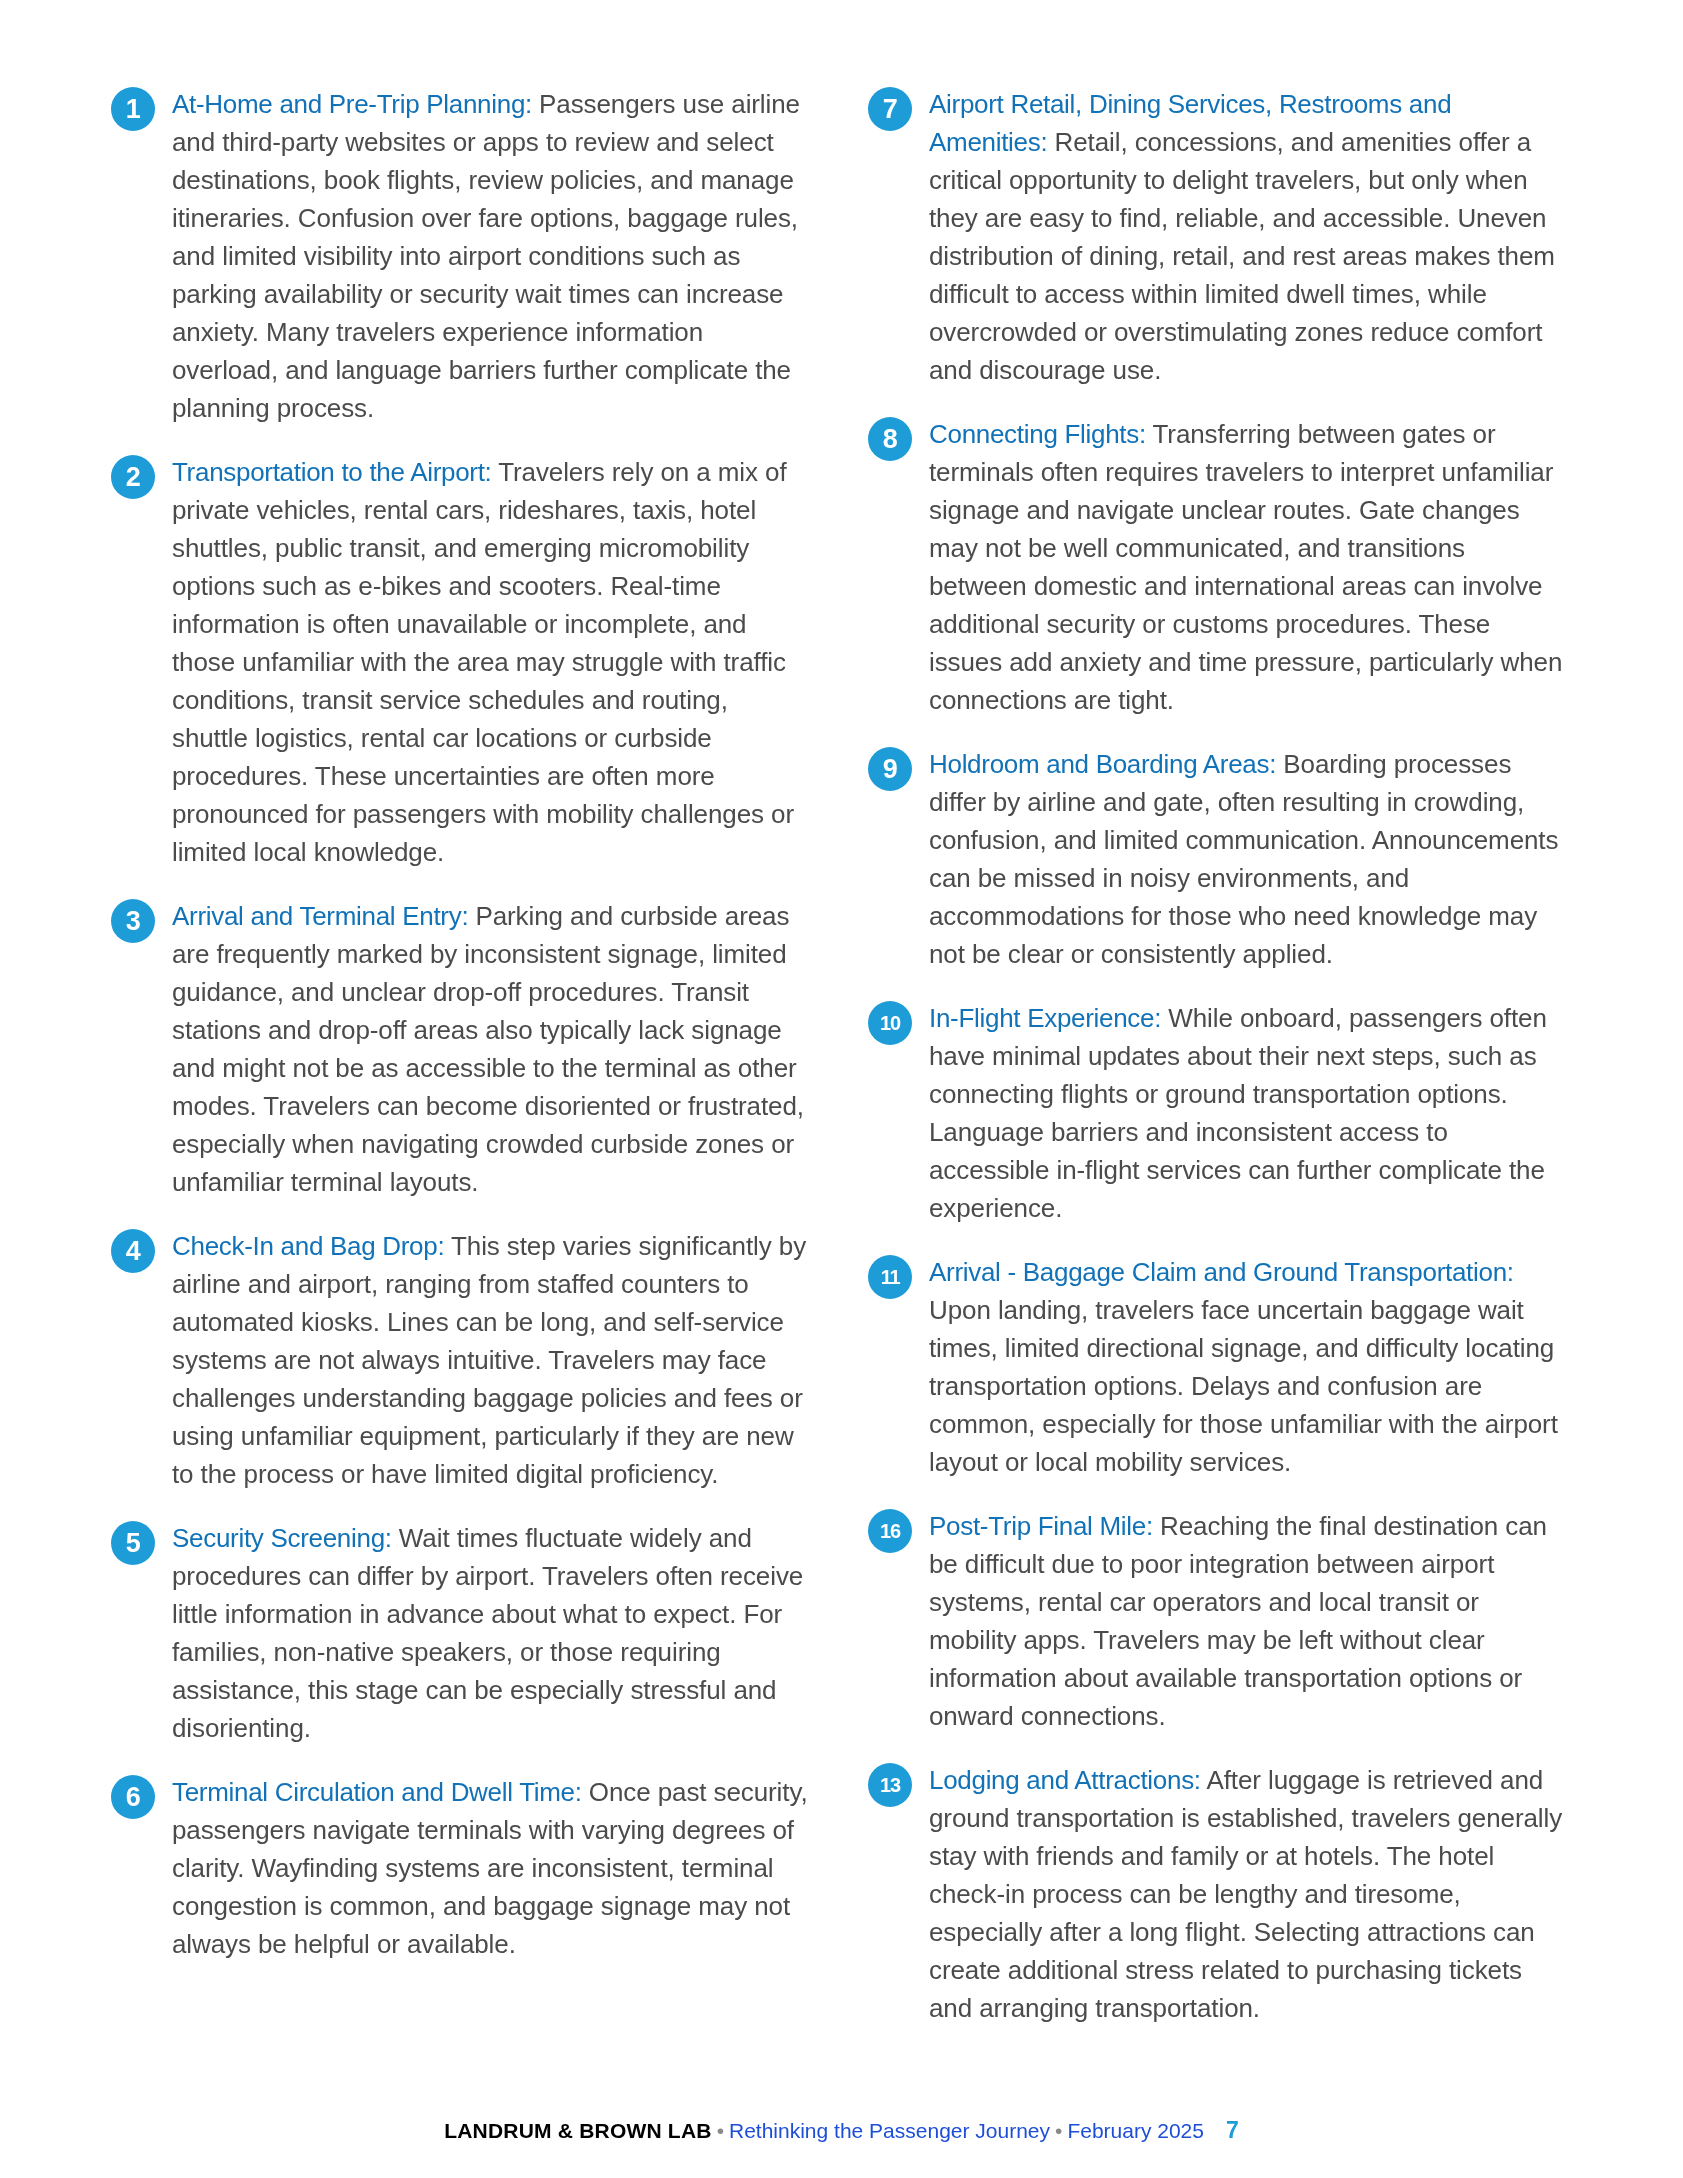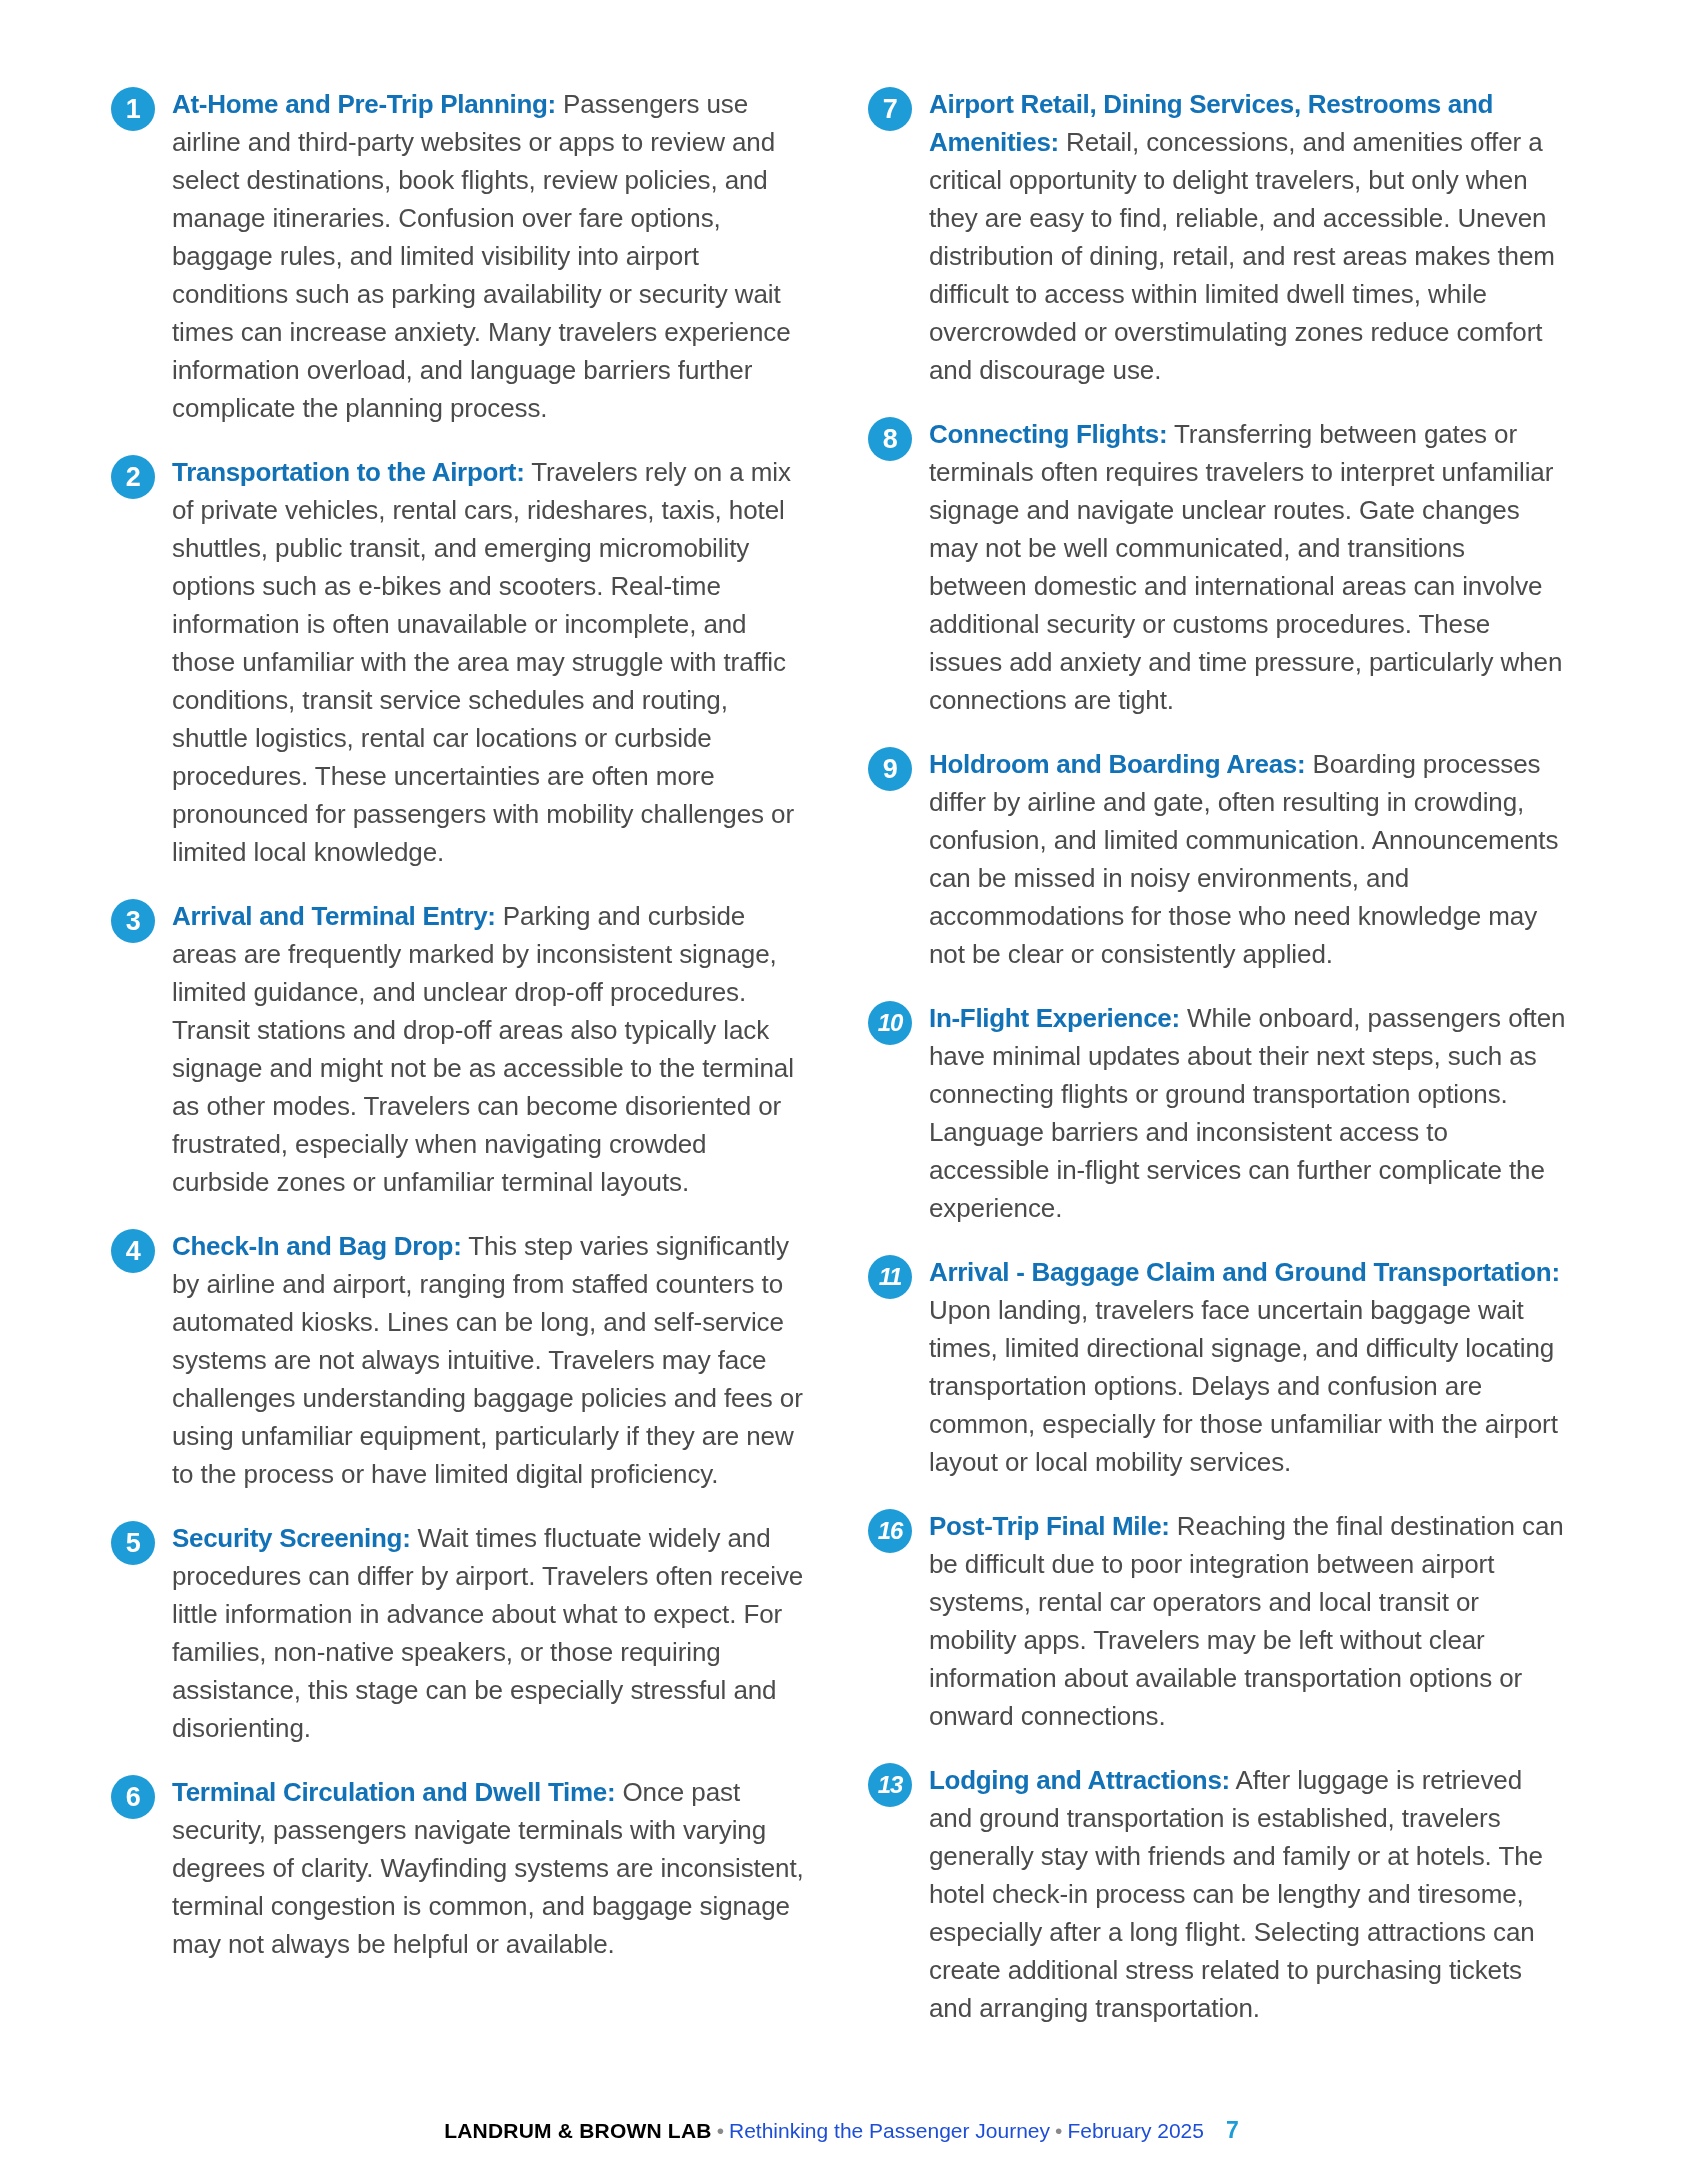--- a/index.html
+++ b/index.html
@@ -60,28 +60,27 @@
     border-radius: 50%;
     background: #1e9cd7;
     color: #ffffff;
     font-weight: bold;
     font-size: 27px;
     line-height: 44px;
     text-align: center;
     letter-spacing: -0.5px;
   }
   .badge.two-digit {
-    font-size: 24px;
+    font-size: 20px;
     letter-spacing: -1.2px;
-    font-style: italic;
   }
 
   .item .heading {
     color: #1272b8;
-    font-weight: bold;
+    font-weight: normal;
     letter-spacing: -0.3px;
   }
   .item .bodytext {
     color: #4b4b4b;
   }
 
   
   .item .flow {
     display: block;
   }

